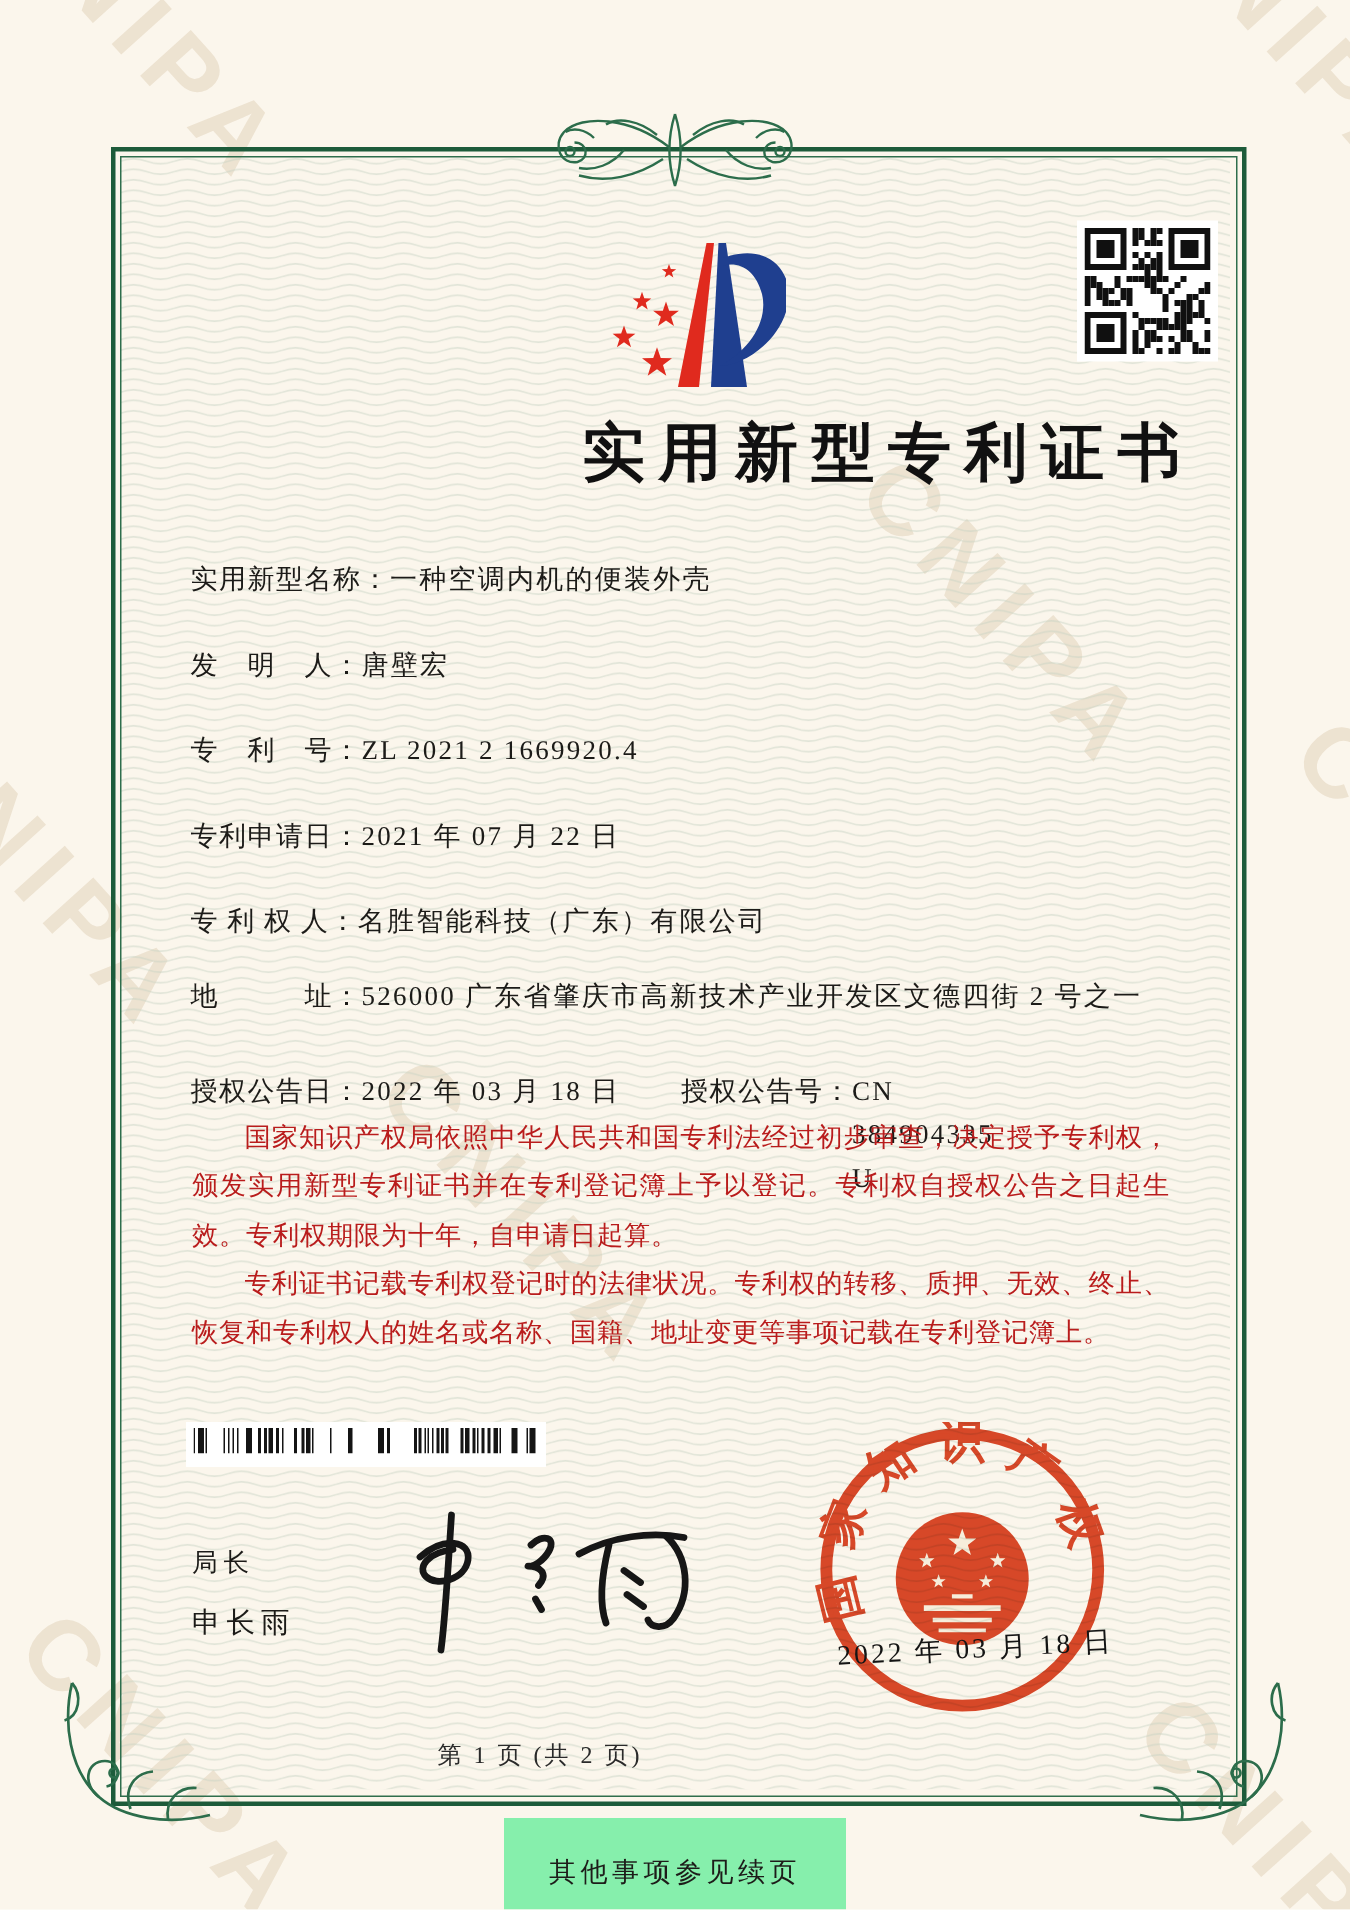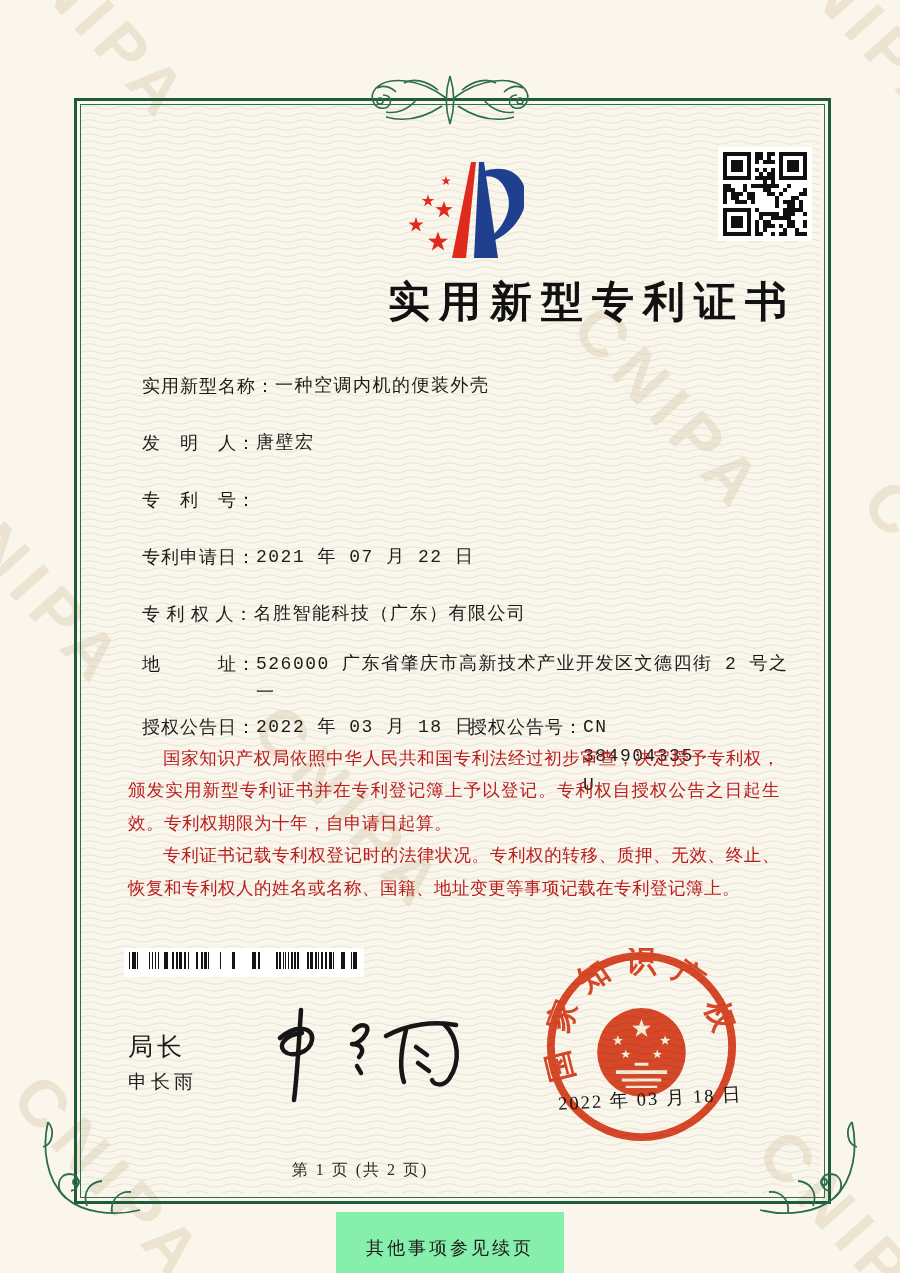--- a/index.html
+++ b/index.html
@@ -20,33 +20,33 @@
 
   
   .content{position:absolute;inset:0;z-index:4;color:#1c1b18;}
   .cert-no{position:absolute;left:128px;top:150px;font-size:18px;letter-spacing:3px;}
   .logo{position:absolute;left:382px;top:150px;}
   .qr{position:absolute;left:718px;top:147px;background:#fff;padding:5px;}
   .title{position:absolute;left:0;top:274px;width:796px;text-align:right;
       font-size:42px;font-weight:600;letter-spacing:9px;color:#111;}
 
   .fields{position:absolute;left:127px;top:372px;width:660px;font-size:18px;}
-  .frow{position:absolute;left:0;display:flex;align-items:flex-start;line-height:29px;letter-spacing:1px;margin-left:15px;}
+  .frow{position:absolute;left:0;display:flex;align-items:flex-end;line-height:29px;letter-spacing:1px;}
   .fr1{top:0}.fr2{top:57px}.fr3{top:114px}.fr4{top:171px}.fr5{top:228px}.fr6{top:278px}.fr7{top:341px}
   .flabel{white-space:pre;flex:0 0 auto;}
-  .fvalue{letter-spacing:1.5px;font-family:Liberation Mono, monospace;}
+  .fvalue{letter-spacing:1.5px;}
   .fr6 .fvalue{width:548px;}
   .pair2{position:absolute;left:327px;top:0;display:flex;}
 
   .paras{position:absolute;left:128px;top:742px;width:652px;font-size:17.5px;
       line-height:1.85;text-align:justify;letter-spacing:.5px;color:#b91c1c;}
   .paras p{margin:0;text-indent:2em;}
 
   .barcode-box{position:absolute;left:124px;top:948px;background:#fff;padding:4px 5px;}
-  .director-title{position:absolute;left:128px;top:1030px;font-size:25px;letter-spacing:4px;}
+  .director-title{position:absolute;left:128px;top:1030px;font-size:17px;letter-spacing:4px;}
   .director-name{position:absolute;left:128px;top:1069px;font-size:19px;letter-spacing:4px;}
   .signature{position:absolute;left:248px;top:1000px;}
 
   .seal{position:absolute;left:543px;top:948px;z-index:5;mix-blend-mode:multiply;opacity:.95;}
   .seal-date{position:absolute;left:558px;top:1086px;z-index:6;font-size:18.5px;
       letter-spacing:2px;color:#141414;transform:rotate(-3deg);white-space:nowrap;}
 
   .page-num{position:absolute;left:0;top:1160px;width:720px;text-align:center;
       font-size:16px;letter-spacing:2px;color:#2a2a2a;}
   .cont-note{position:absolute;left:50%;top:1212px;transform:translateX(-50%);
@@ -272,20 +272,21 @@
       <div class="frow fr1">
         <span class="flabel">实用新型名称：</span>
         <span class="fvalue">一种空调内机的便装外壳</span>
       </div>
       <div class="frow fr2">
         <span class="flabel">发　明　人：</span>
         <span class="fvalue">唐壁宏</span>
       </div>
       <div class="frow fr3">
         <span class="flabel">专　利　号：</span>
+        <span class="fvalue">ZL 2021 2 1669920.4</span>
       </div>
       <div class="frow fr4">
         <span class="flabel">专利申请日：</span>
         <span class="fvalue">2021 年 07 月 22 日</span>
       </div>
       <div class="frow fr5">
         <span class="flabel">专 利 权 人：</span>
         <span class="fvalue">名胜智能科技（广东）有限公司</span>
       </div>
       <div class="frow fr6">

